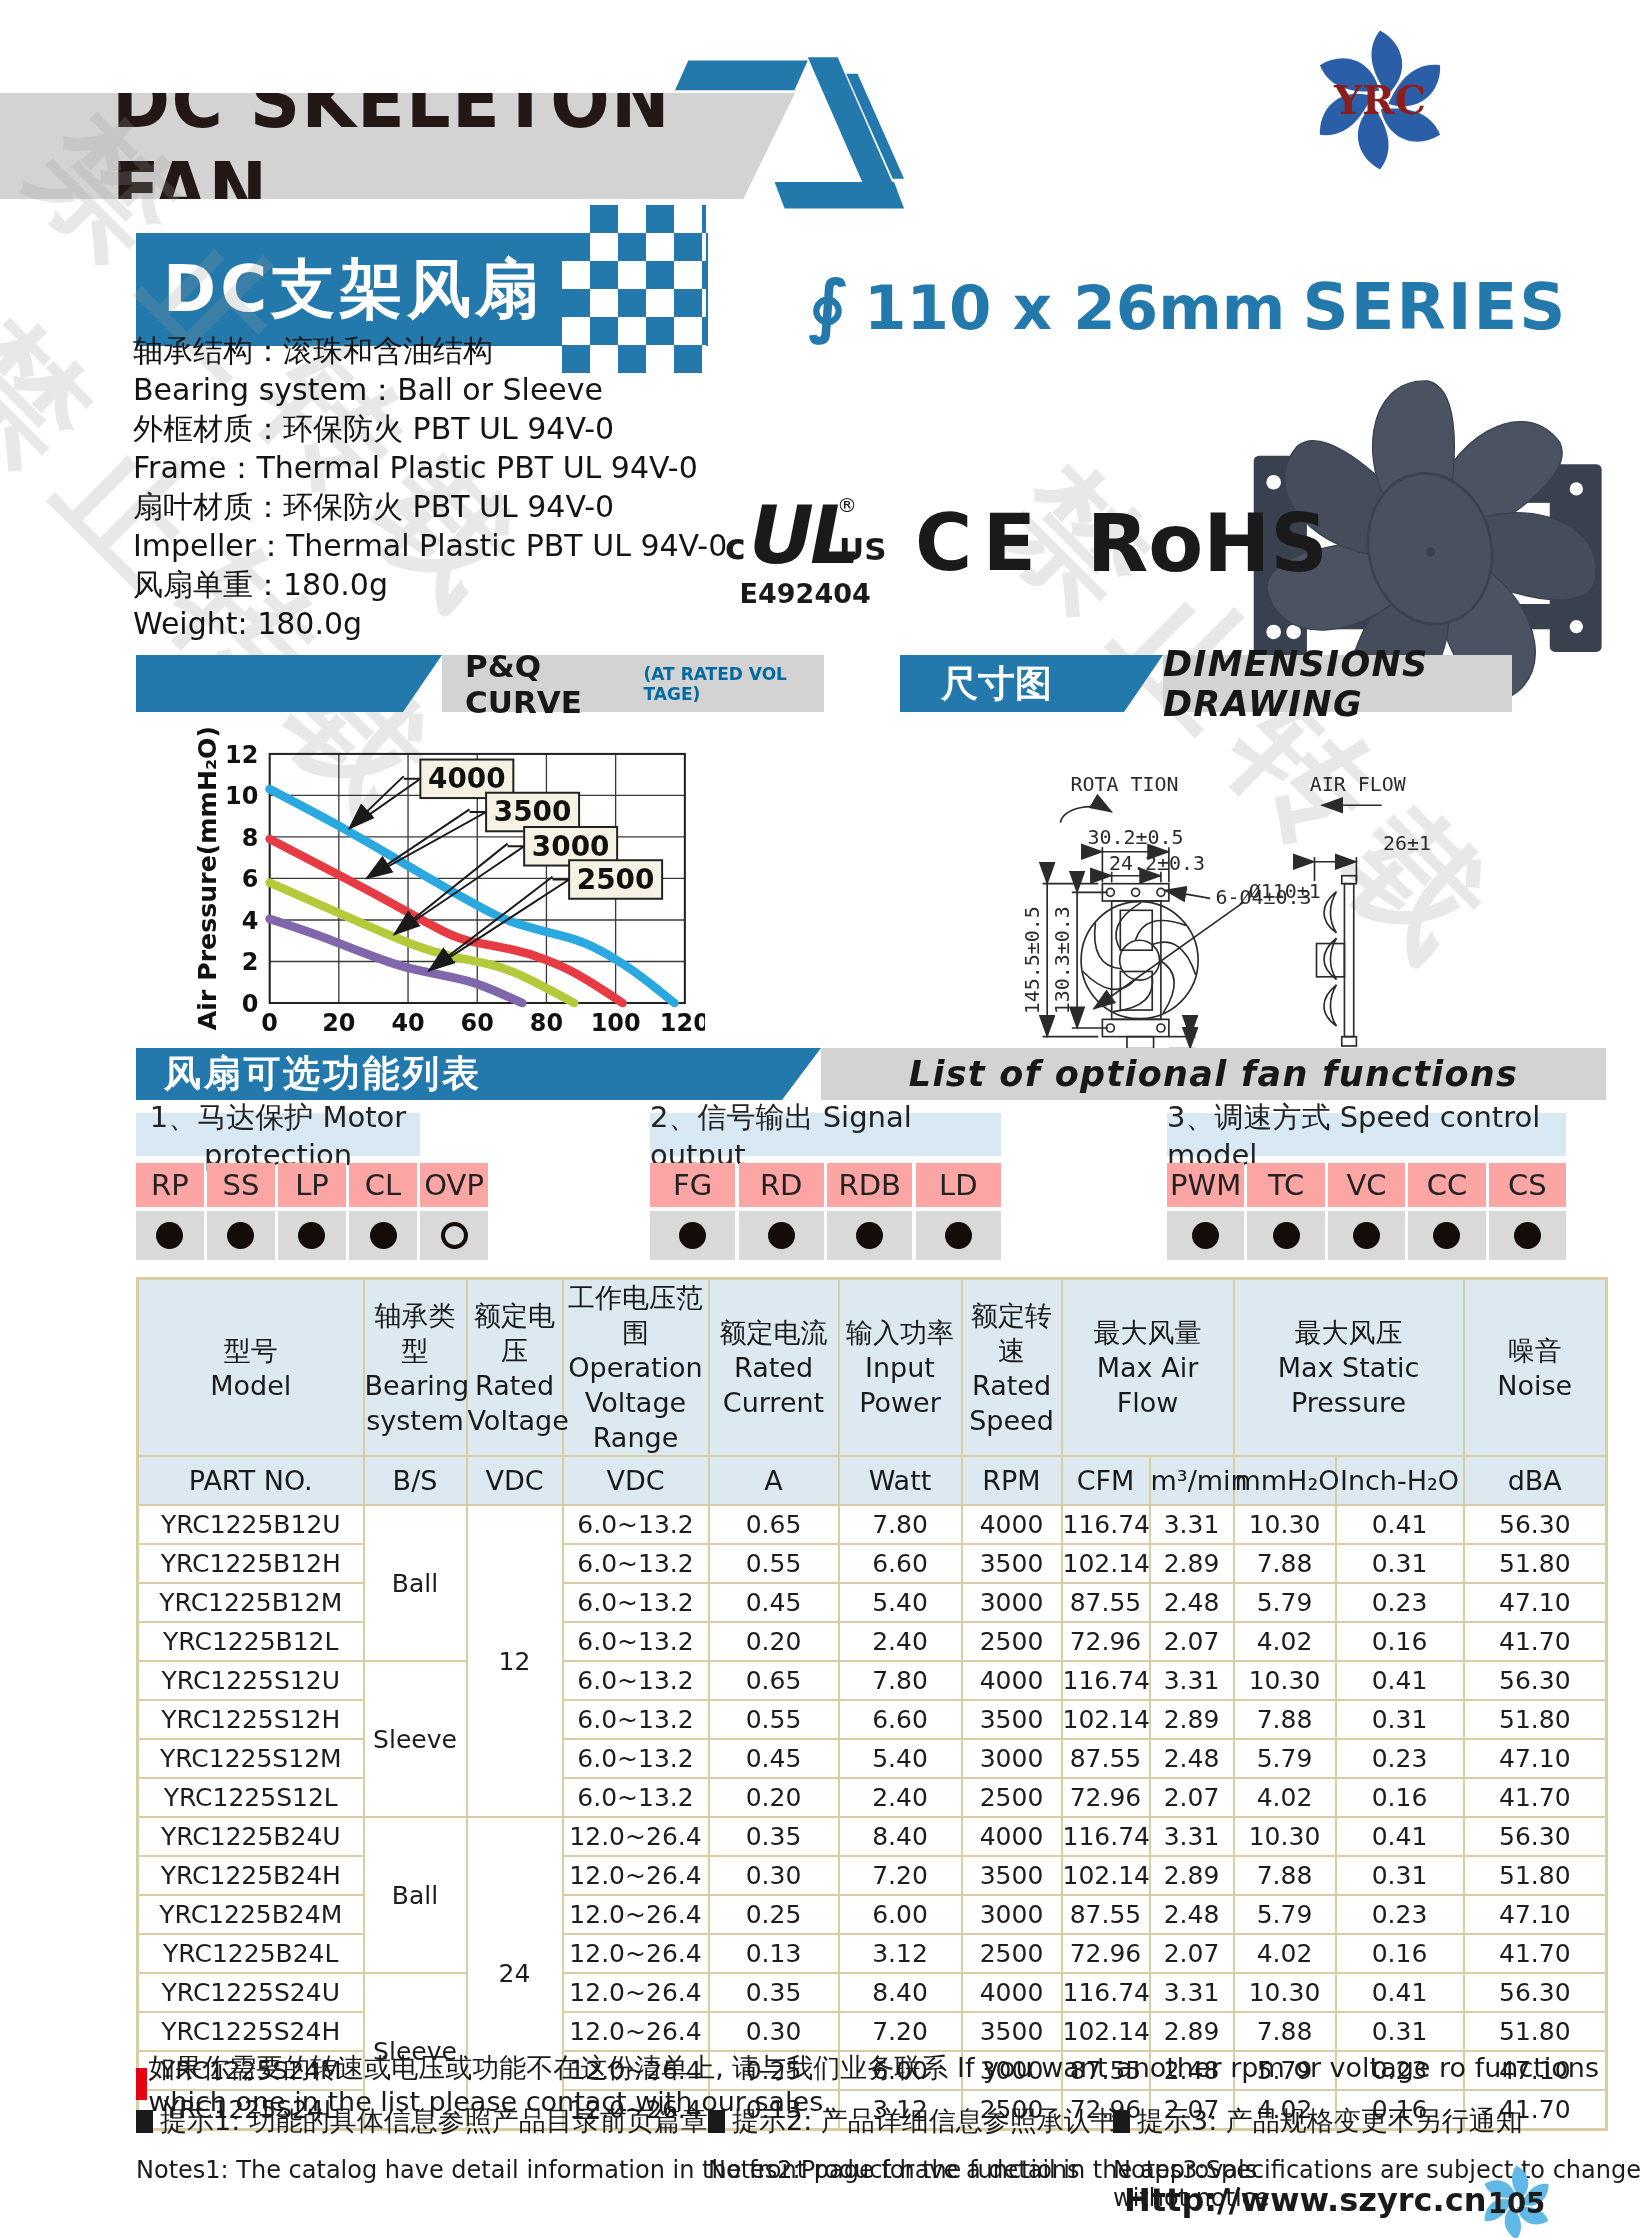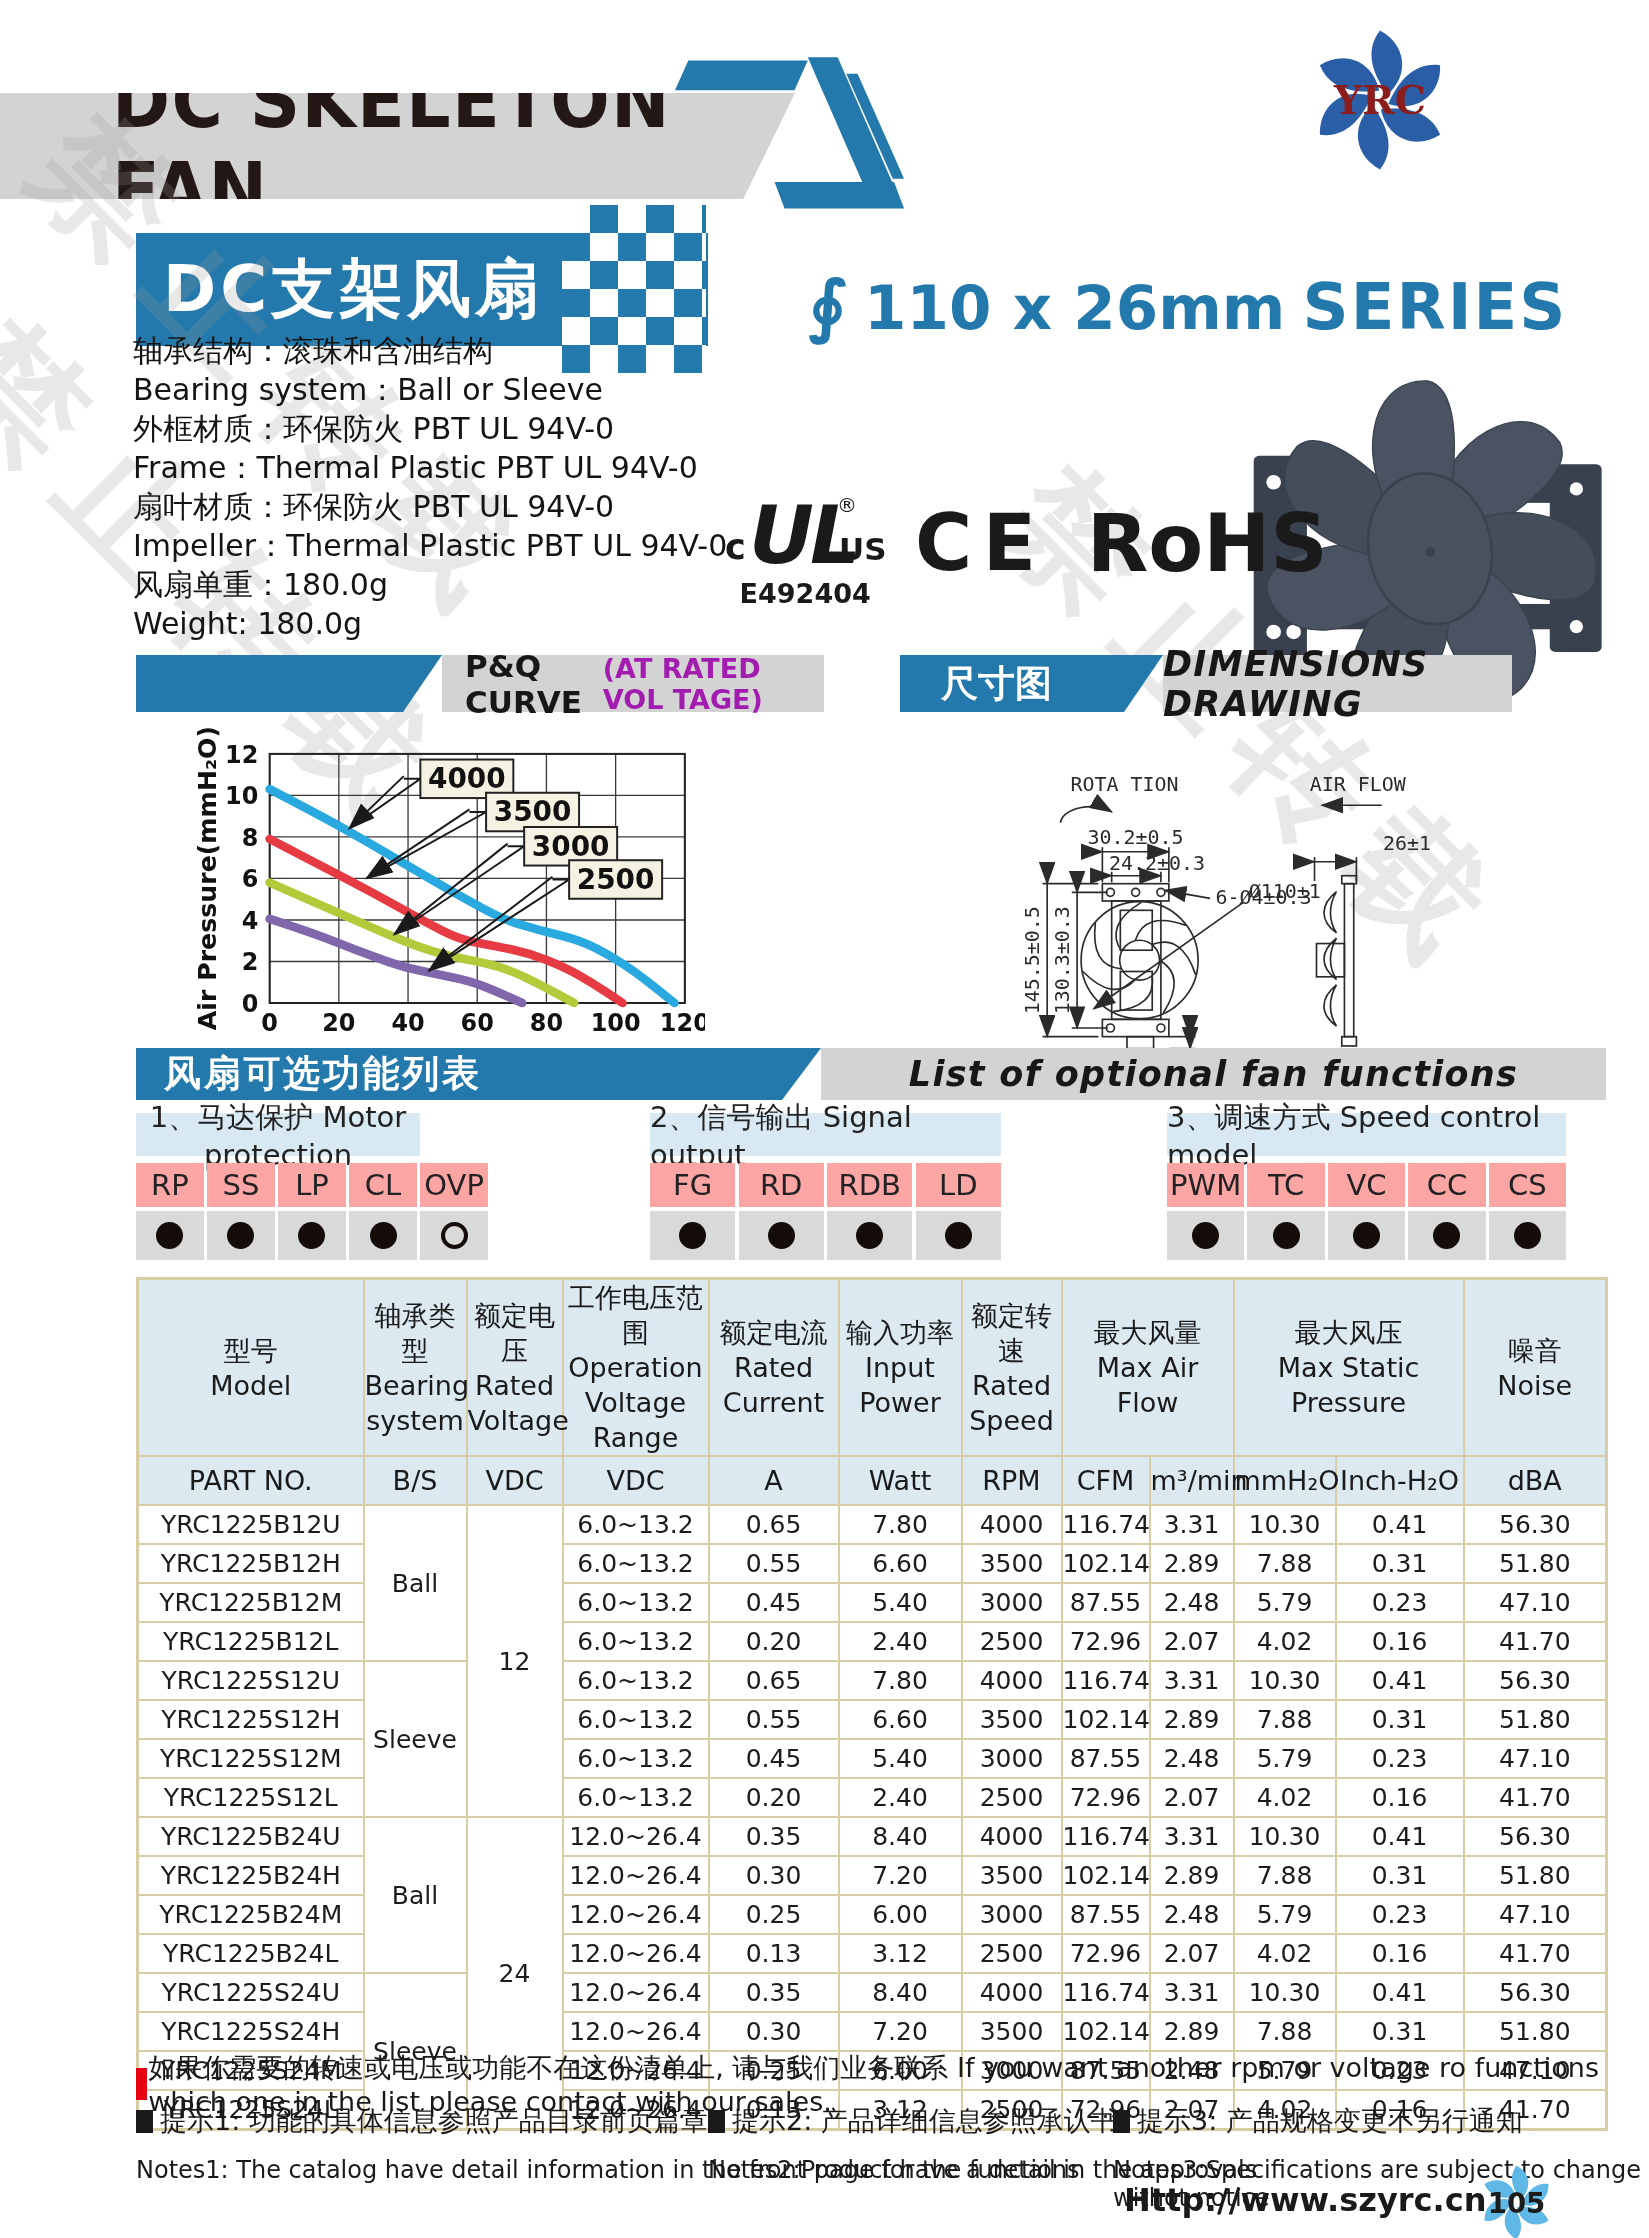--- a/index.html
+++ b/index.html
@@ -59,21 +59,21 @@
   .bar .blue{background:#2379ab;height:100%;clip-path:polygon(0 0,100% 0,calc(100% - 39px) 100%,0 100%);
     display:flex;align-items:center;color:#fff;box-sizing:border-box;}
   .bar .gray{background:#d3d3d3;height:100%;flex:1;display:flex;align-items:center;justify-content:center;}
   #pq-bar{left:136px;width:688px;}
   #pq-bar .blue{width:306px;}
   #dim-bar{left:900px;width:612px;}
   #dim-bar .blue{width:263px;padding-left:41px;font-size:37px;font-weight:700;}
   #func-bar{left:136px;width:1470px;}
   #func-bar .blue{width:685px;padding-left:28px;font-size:37px;font-weight:700;letter-spacing:2.7px;}
   .pq-title{font-size:31px;font-weight:700;color:#171717;padding-left:23px;}
-  .pq-sub{font-size:27px;font-weight:700;color:#a21caf;}
+  .pq-sub{font-size:17px;font-weight:700;color:#0369a1;}
   .bar-en{font-size:35px;font-weight:600;color:#171717;letter-spacing:1.3px;font-style:italic;}
   
   .chart{left:193px;top:724px;width:512px;height:372px;z-index:5;}
   .dims{left:984px;top:724px;width:665px;height:346px;z-index:5;}
   
   .opt-label{
     position:absolute;top:1113px;height:43px;background:#d9e9f4;z-index:5;
     display:flex;align-items:center;justify-content:center;font-size:29px;color:#222;
   }
   #opt-label-0{left:136px;width:284px;text-align:center;}

